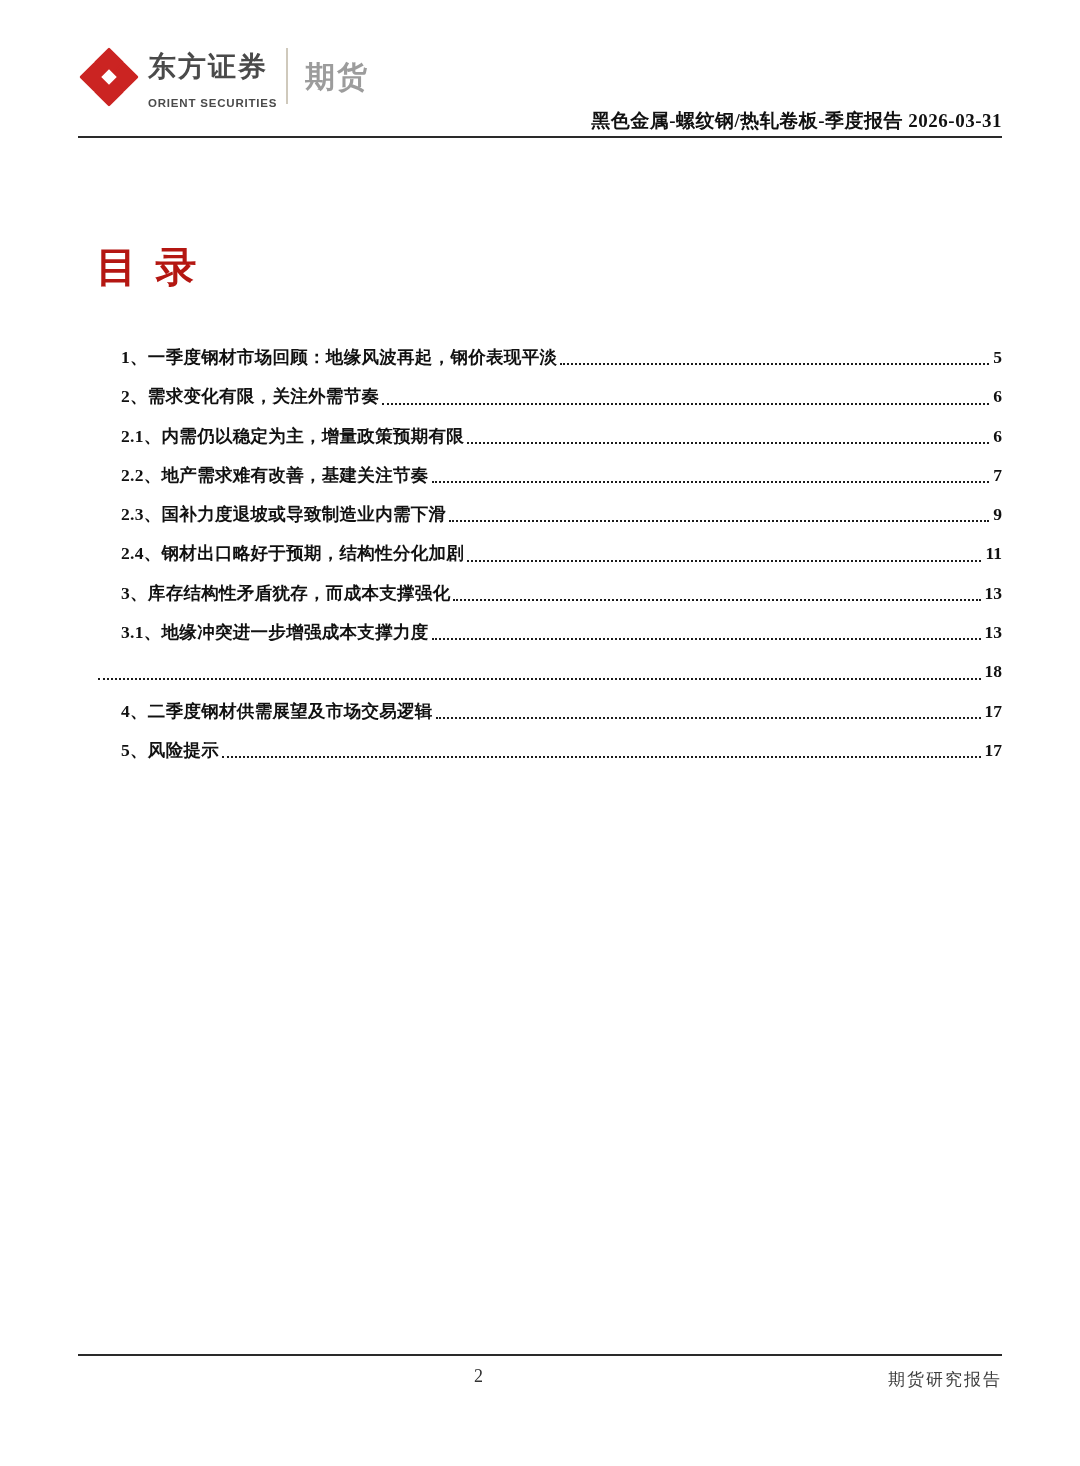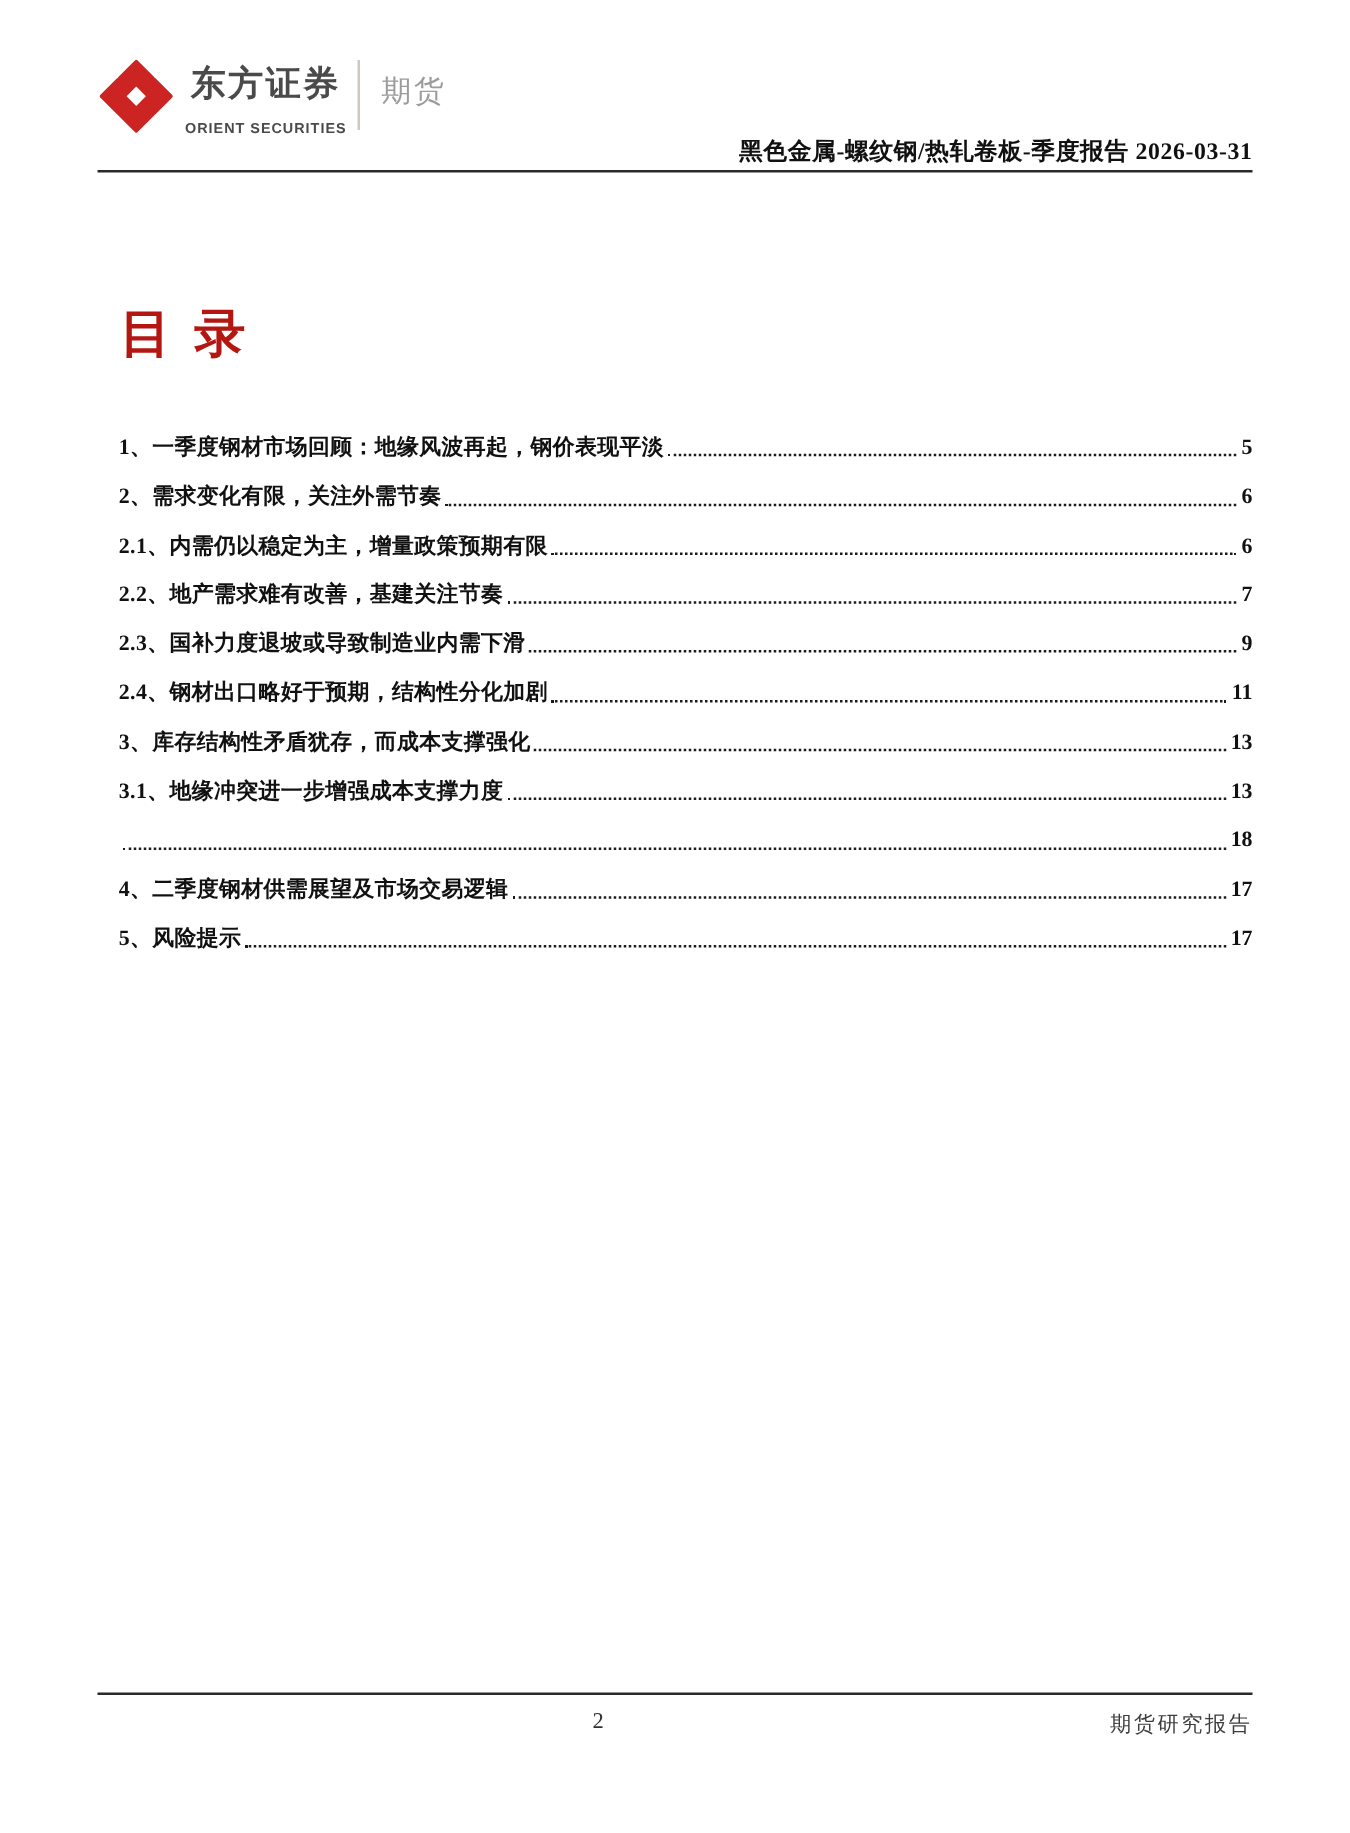--- a/index.html
+++ b/index.html
@@ -8,36 +8,36 @@
     position: relative;
     font-family: "Liberation Serif", "DejaVu Serif", serif;
     color: #1b1b1b;
     overflow: hidden;
   }
 
   
   .header { position: absolute; top: 0; left: 0; width: 1080px; height: 140px; }
   .logo-block { position: absolute; top: 46px; left: 78px; display: flex; align-items: flex-start; }
   .logo-icon { width: 62px; height: 62px; display: block; }
-  .brand-text { margin-left: 8px; padding-top: 6px; text-align: center; }
+  .brand-text { margin-left: 8px; padding-top: 6px; }
   .brand-cn {
     font-family: "Liberation Sans", "DejaVu Sans", sans-serif;
     font-weight: bold; font-size: 28px; color: #4a4a4a; letter-spacing: 2px; line-height: 1.05;
   }
   .brand-en {
     font-family: "Liberation Sans", "DejaVu Sans", sans-serif;
     font-weight: bold; font-size: 11.5px; color: #4a4a4a; letter-spacing: 0.8px; margin-top: 16px;
   }
   .header-divider {
     position: absolute; top: 48px; left: 286px; width: 2px; height: 56px; background: #cfc9bc;
   }
   .division-label {
     position: absolute; top: 57px; left: 305px;
     font-family: "Liberation Sans", "DejaVu Sans", sans-serif;
-    font-weight: normal; font-size: 24px; color: #9c9c9c; letter-spacing: 2px;
+    font-weight: bold; font-size: 30px; color: #9c9c9c; letter-spacing: 2px;
   }
   .doc-info {
     position: absolute; top: 108px; right: 78px;
     font-weight: bold; font-size: 19px; color: #111111; letter-spacing: 0.5px;
   }
   .header-rule {
     position: absolute; top: 136px; left: 78px; width: 924px; height: 2px; background: #2a2a2a;
   }
 
   
@@ -47,21 +47,21 @@
   }
   .toc-list {
     position: absolute; top: 338px; left: 95px; width: 907px;
   }
   .toc-row {
     display: flex; align-items: baseline;
     height: 39.3px; line-height: 39.3px;
     font-weight: bold; font-size: 17.5px; color: #111111;
     white-space: nowrap;
   }
-  .toc-label { flex: 0 0 auto; letter-spacing: 0.3px; }
+  .toc-label { flex: 0 0 auto; letter-spacing: 0.3px; margin-left: 26px; }
   .toc-leader {
     flex: 1 1 auto; height: 0; align-self: flex-end;
     border-bottom: 2.6px dotted #1b1b1b;
     margin: 0 4px 0 3px;
     transform: translateY(-12px);
     min-width: 20px;
   }
   .toc-page { flex: 0 0 auto; text-align: right; }
 
   

